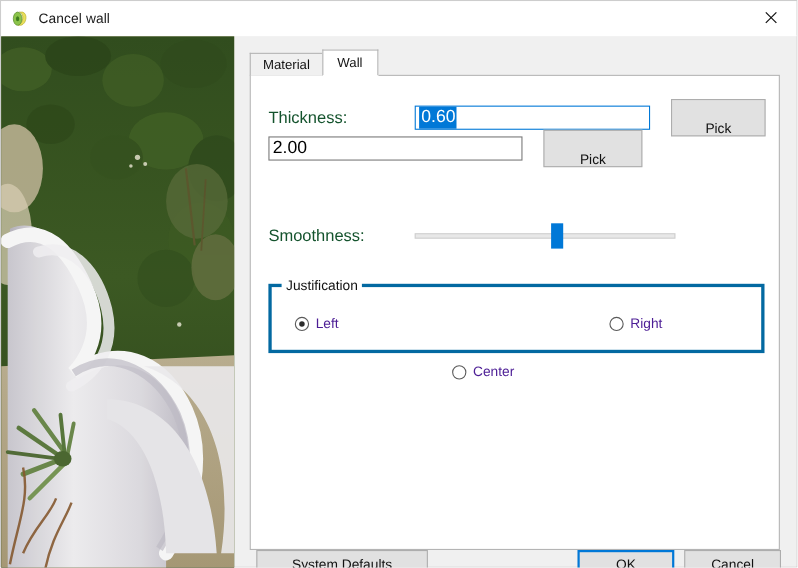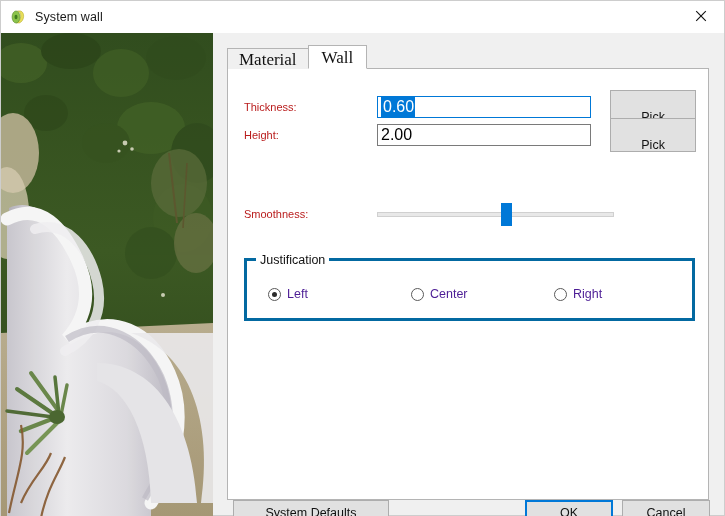--- a/index.html
+++ b/index.html
@@ -97,29 +97,28 @@
     left: 0; top: 0;
     height: 24px;
     display: flex;
     align-items: flex-end;
     z-index: 3;
   }
   .tab {
     height: 21px;
     line-height: 21px;
     padding: 0 11px;
-    font-size: 17px;
+    font-size: 12px;
     background: #f0f0f0;
     border: 1px solid #b4b4b4;
     border-bottom: none;
     box-sizing: border-box;
     color: #111;
     cursor: default;
     margin-right: -1px;
-    font-family: Liberation Serif, serif;
   }
   .tab.active {
     height: 24px;
     line-height: 23px;
     background: #ffffff;
     border-color: #b4b4b4;
     border-bottom: 1px solid #ffffff;
     position: relative;
     z-index: 4;
     padding: 0 13px;
@@ -140,22 +139,22 @@
   .field-row {
     position: absolute;
     left: 16px;
     width: 452px;
     height: 22px;
     display: flex;
     align-items: center;
   }
   .field-label {
     width: 133px;
-    font-size: 11px;
-    color: #b91c1c;
+    font-size: 15px;
+    color: #14532d;
     flex: none;
   }
   .sel-text {
     background: #0078d7;
     color: #ffffff;
     padding: 1px 1px 1px 2px;
   }
   .input-shell {
     width: 231px; height: 22px;
     box-sizing: border-box;
@@ -299,21 +298,21 @@
 <div id="window">
 
   <div id="titlebar">
     <div id="app-icon">
       <svg width="16" height="16" viewBox="0 0 16 16">
         <path d="M10.5 2 C12.8 2.6 13.9 5.0 13.6 7.8 C13.3 10.8 11.6 13.3 9.3 13.9 L6.4 13.9 C8.7 13.3 10.4 10.8 10.7 7.8 C11.0 5.0 9.9 2.6 7.6 2 Z" fill="#e8df5a" stroke="#b8ae2e" stroke-width="0.6"></path>
         <ellipse cx="6.0" cy="8.0" rx="3.9" ry="6.0" fill="#8bc34a" stroke="#5e9130" stroke-width="0.7"></ellipse>
         <ellipse cx="6.0" cy="8.0" rx="1.5" ry="2.3" fill="#3f7d1e"></ellipse>
       </svg>
     </div>
-    <span id="title-text">System wall</span>
+    <span id="title-text">Cancel wall</span>
     <div id="close-btn">
       <svg width="12" height="12" viewBox="0 0 12 12">
         <line x1="1.2" y1="1.2" x2="10.8" y2="10.8" stroke="#111" stroke-width="1.1"></line>
         <line x1="10.8" y1="1.2" x2="1.2" y2="10.8" stroke="#111" stroke-width="1.1"></line>
       </svg>
     </div>
   </div>
 
   <div id="body-area">
 
@@ -426,21 +425,20 @@
 
         <div class="field-row" style="top:27px;">
           <span class="field-label">Thickness:</span>
           <span class="input-shell focused">
             <span class="sel-text">0.60</span>
           </span>
           <button class="pick-btn">Pick</button>
         </div>
 
         <div class="field-row" style="top:55px;">
-          <span class="field-label">Height:</span>
           <span class="input-shell">
             <span>2.00</span>
           </span>
           <button class="pick-btn">Pick</button>
         </div>
 
         <div id="slider-row">
           <span class="field-label">Smoothness:</span>
           <div id="slider-track-wrap">
             <div id="slider-track"></div>
@@ -449,21 +447,21 @@
         </div>
 
         <div id="groupbox">
           <span id="group-legend">Justification</span>
 
           <div class="radio-item checked" style="left:21px;">
             <span class="radio-mark"></span>
             <span class="radio-label">Left</span>
           </div>
 
-          <div class="radio-item" style="left:164px;">
+          <div class="radio-item" style="left:164px;margin-top:44px;">
             <span class="radio-mark"></span>
             <span class="radio-label">Center</span>
           </div>
 
           <div class="radio-item" style="left:307px;">
             <span class="radio-mark"></span>
             <span class="radio-label">Right</span>
           </div>
         </div>
 

